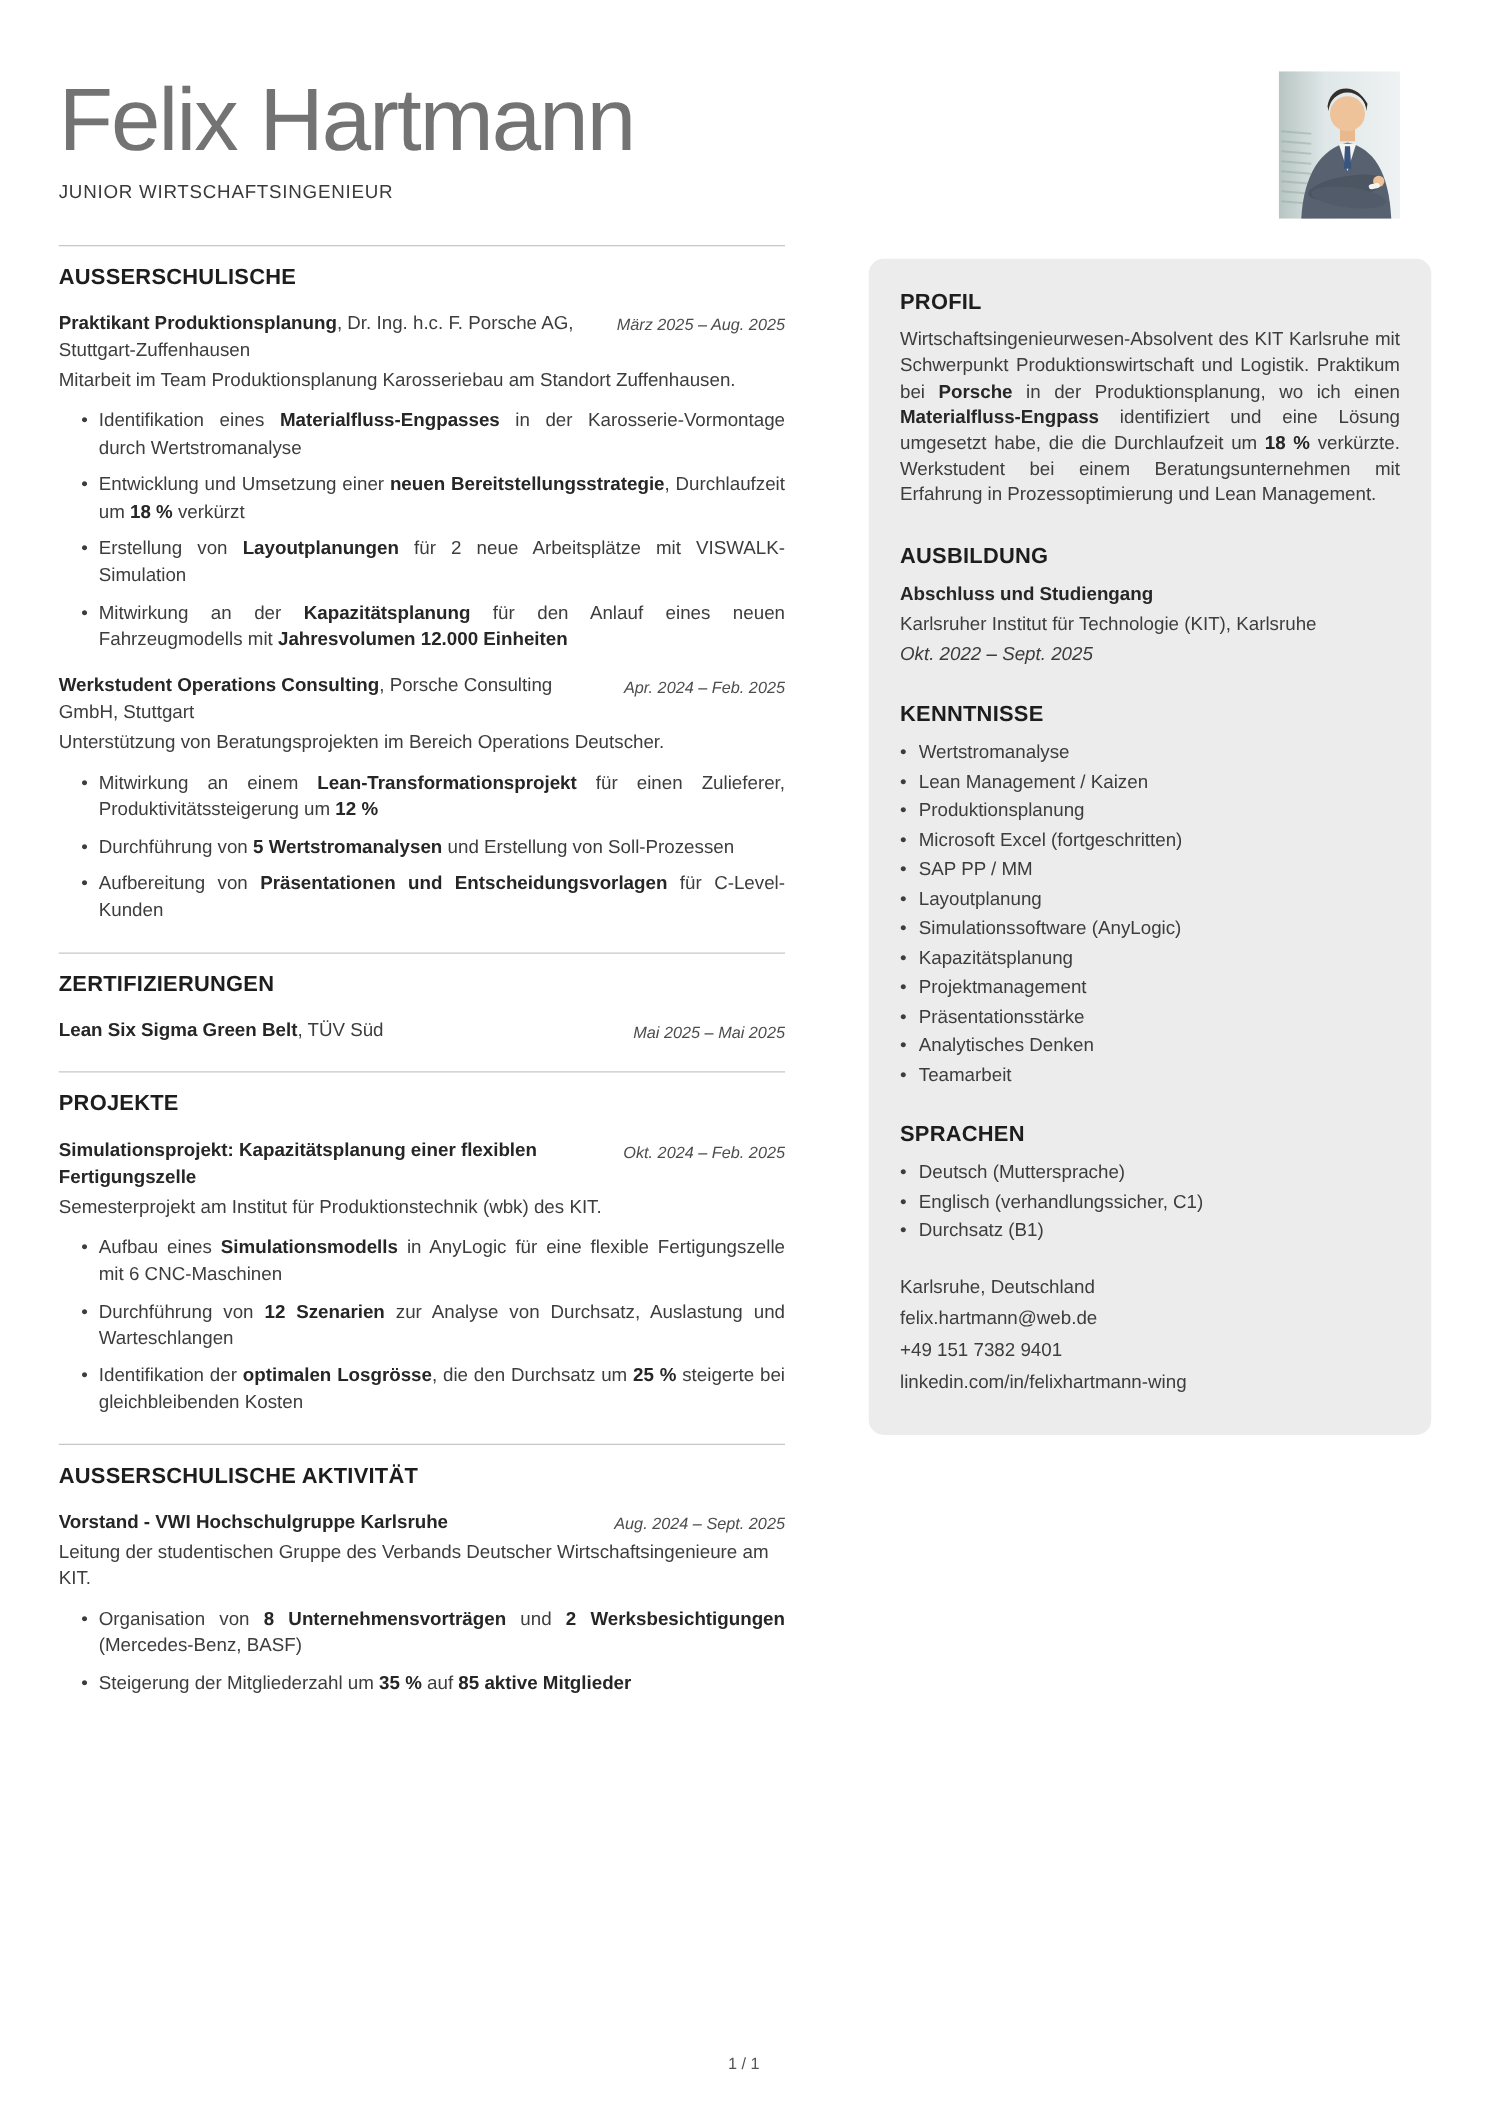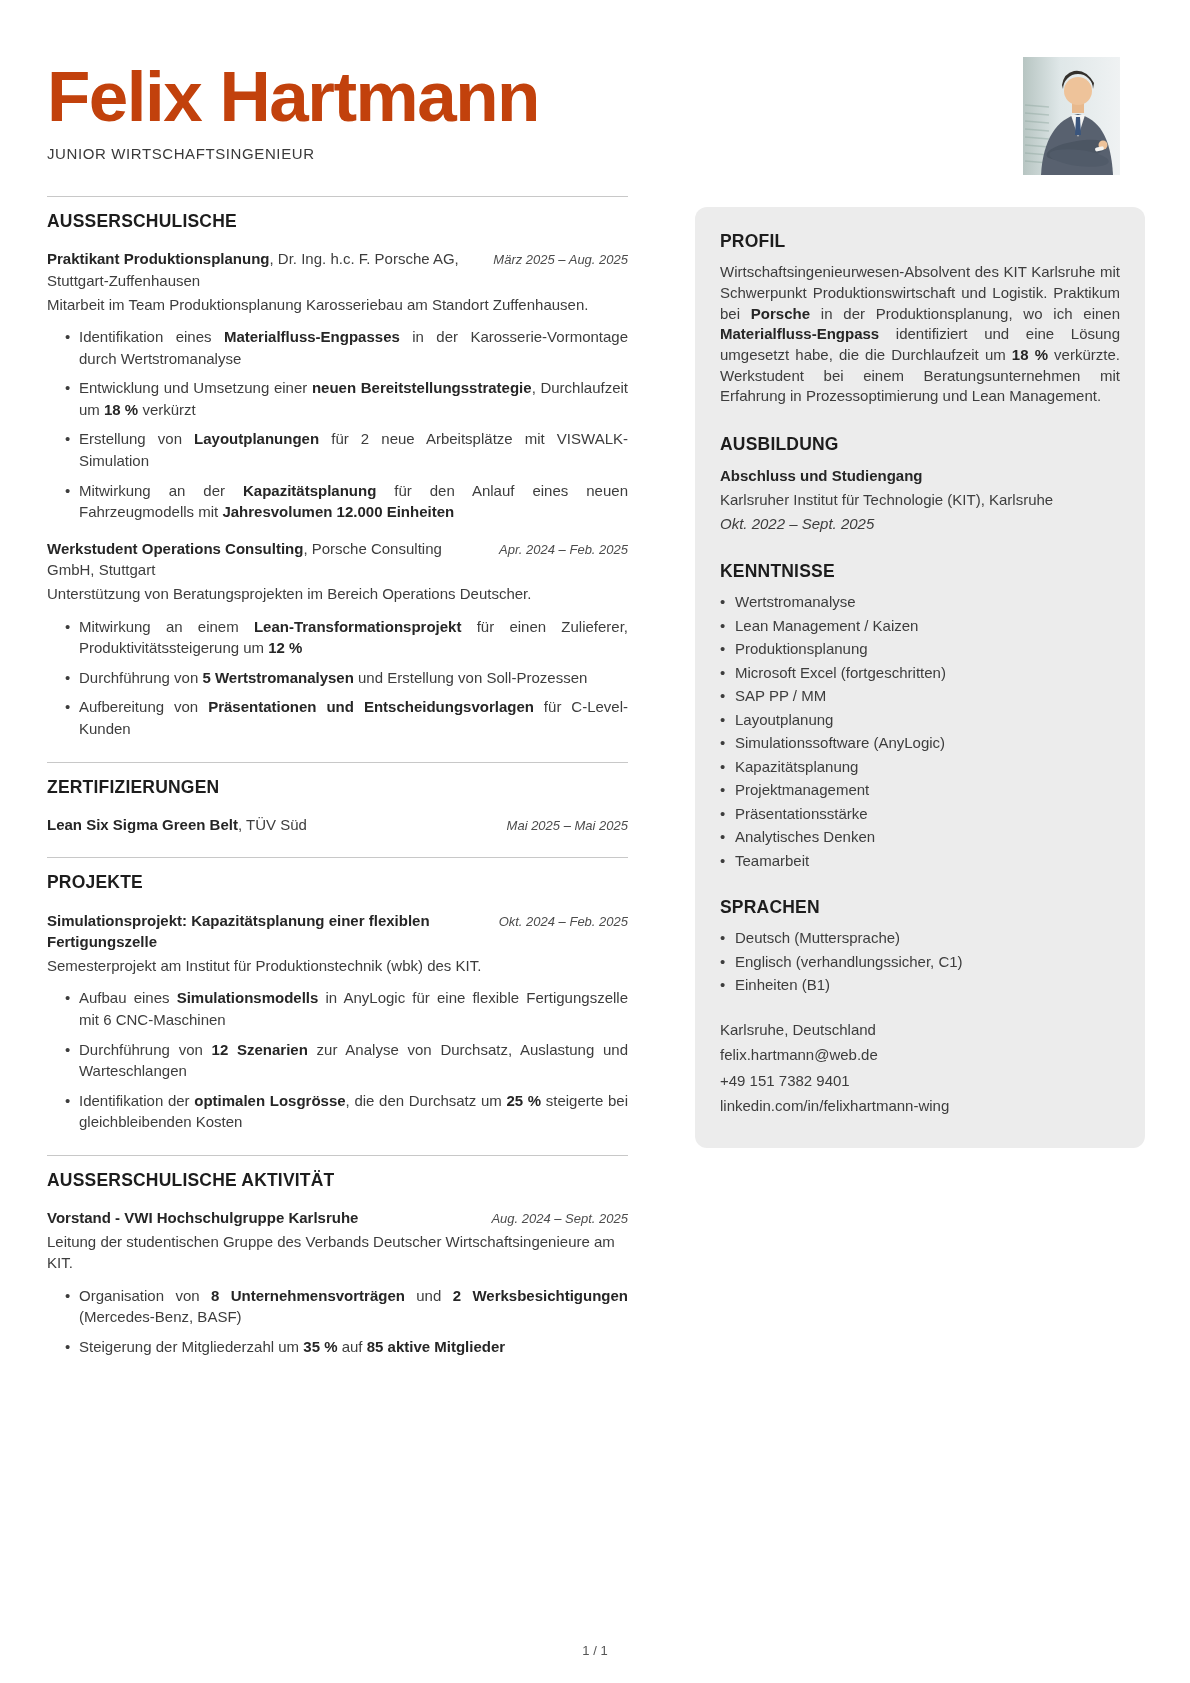--- a/index.html
+++ b/index.html
@@ -5,22 +5,22 @@
   html,body{margin:0;padding:0;}
   body{
     width:1190px;height:1683px;position:relative;overflow:hidden;
     background:#ffffff;color:#3d3d3d;
     font-family:"Liberation Sans",sans-serif;
     font-size:15px;line-height:1.44;
     -webkit-font-smoothing:antialiased;
   }
   .page{padding:44px 45px 0 47px;}
   h1{
-    margin:16px 0 8px;font-size:71px;line-height:1.05;font-weight:700;
-    letter-spacing:-1.5px;color:#c2410c;
+    margin:16px 0 8px;font-size:71px;line-height:1.05;font-weight:400;
+    letter-spacing:-1.5px;color:#737373;
   }
   .subtitle{font-size:15px;letter-spacing:.6px;color:#3a3a3a;margin-bottom:32px;}
   .content{display:grid;grid-template-columns:581px 450px;column-gap:67px;align-items:start;}
 
   
   .lsec{border-top:1px solid #c8c8c8;padding-top:12px;margin-bottom:22px;}
   .lsec h2{font-size:17.5px;margin:0 0 14px;color:#1d1d1d;letter-spacing:.2px;}
   .entry{margin-bottom:15px;}
   .ehead{margin:0 0 2px;}
   strong{font-weight:700;color:#262626;}
@@ -140,21 +140,21 @@
             <li>Analytisches Denken</li>
             <li>Teamarbeit</li>
           </ul>
       </section>
 
       <section class="ssec">
         <h2>SPRACHEN</h2>
         <ul class="plain">
             <li>Deutsch (Muttersprache)</li>
             <li>Englisch (verhandlungssicher, C1)</li>
-            <li>Einheiten (B1)</li>
+            <li>Durchsatz (B1)</li>
           </ul>
       </section>
 
       <section class="ssec">
         <div class="contact">
             <div>Karlsruhe, Deutschland</div>
             <div>felix.hartmann@web.de</div>
             <div>+49 151 7382 9401</div>
             <div>linkedin.com/in/felixhartmann-wing</div>
           </div>

